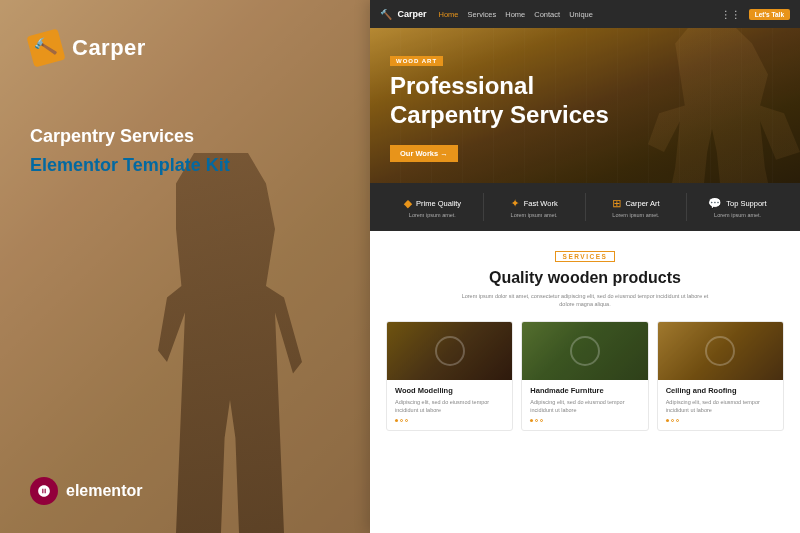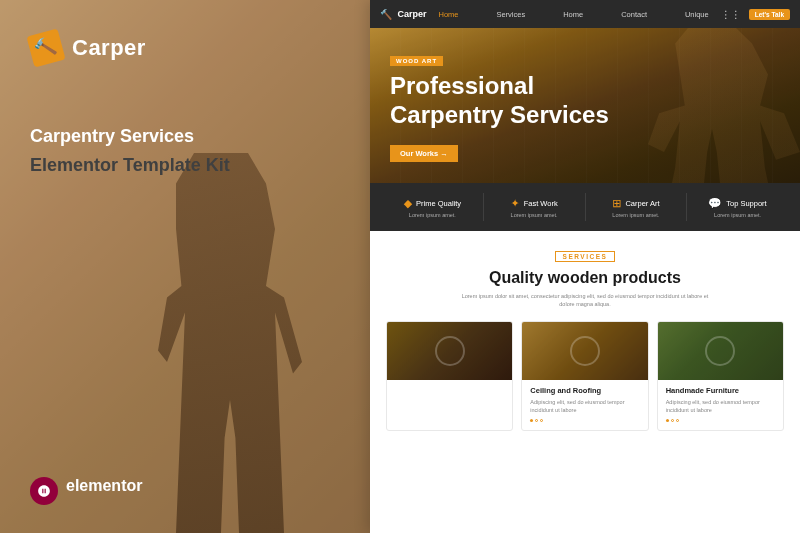--- a/index.html
+++ b/index.html
@@ -77,28 +77,29 @@
     .tagline-main {
       font-size: 18px;
       font-weight: 700;
       color: #fff;
       line-height: 1.4;
       margin-bottom: 4px;
     }
     .tagline-sub {
       font-size: 18px;
       font-weight: 700;
-      color: #404040;
+      color: #0369a1;
       line-height: 1.4;
     }
     .elementor-badge {
       position: absolute;
       bottom: 28px;
       left: 30px;
       display: flex;
+      align-items: center;
       gap: 8px;
     }
     .elementor-icon {
       width: 28px;
       height: 28px;
       background: #92003b;
       border-radius: 50%;
       display: flex;
       align-items: center;
       justify-content: center;
@@ -140,22 +141,23 @@
       color: #fff;
       font-size: 9px;
       font-weight: 700;
     }
     .nav-icon-small {
       color: #e8941a;
       font-size: 10px;
     }
     .nav-links {
       display: flex;
+      gap: 9px;
       flex: 1;
-      justify-content: space-between;
+      justify-content: flex-start;
     }
     .nav-link {
       color: #ccc;
       font-size: 7.5px;
       cursor: pointer;
     }
     .nav-link.active {
       color: #e8941a;
     }
     .nav-right {
@@ -488,20 +490,50 @@
     </div>
     <div class="section-title">Quality wooden products</div>
     <div class="section-desc">Lorem ipsum dolor sit amet, consectetur adipiscing elit, sed do eiusmod tempor incididunt ut labore et dolore magna aliqua.</div>
 
     <div class="products-grid">
 
       <div class="product-card">
         <div class="product-img product-img-1">
           <div class="product-img-overlay">
             <div class="product-img-shape"></div>
+          </div>
+        </div>
+        <div class="product-info">
+          <div class="product-title">Wood Modelling</div>
+          <div class="product-desc">Adipiscing elit, sed do eiusmod tempor incididunt ut labore</div>
+          <div class="product-link">
+            <div class="product-link-dots">
+              <div class="dot"></div>
+              <div class="dot outline"></div>
+              <div class="dot outline"></div>
+            </div>
+          </div>
+        </div>
+      </div>
+
+      <div class="product-card">
+        <div class="product-img product-img-3">
+          <div class="product-img-overlay">
+            <div class="product-img-shape"></div>
+          </div>
+        </div>
+        <div class="product-info">
+          <div class="product-title">Handmade Furniture</div>
+          <div class="product-desc">Adipiscing elit, sed do eiusmod tempor incididunt ut labore</div>
+          <div class="product-link">
+            <div class="product-link-dots">
+              <div class="dot"></div>
+              <div class="dot outline"></div>
+              <div class="dot outline"></div>
+            </div>
           </div>
         </div>
       </div>
 
       <div class="product-card">
         <div class="product-img product-img-2">
           <div class="product-img-overlay">
             <div class="product-img-shape"></div>
           </div>
         </div>
@@ -511,35 +543,16 @@
           <div class="product-link">
             <div class="product-link-dots">
               <div class="dot"></div>
               <div class="dot outline"></div>
               <div class="dot outline"></div>
             </div>
           </div>
         </div>
       </div>
 
-      <div class="product-card">
-        <div class="product-img product-img-3">
-          <div class="product-img-overlay">
-            <div class="product-img-shape"></div>
-          </div>
-        </div>
-        <div class="product-info">
-          <div class="product-title">Handmade Furniture</div>
-          <div class="product-desc">Adipiscing elit, sed do eiusmod tempor incididunt ut labore</div>
-          <div class="product-link">
-            <div class="product-link-dots">
-              <div class="dot"></div>
-              <div class="dot outline"></div>
-              <div class="dot outline"></div>
-            </div>
-          </div>
-        </div>
-      </div>
-
     </div>
   </div>
 
 </div>
 
 </body></html>

